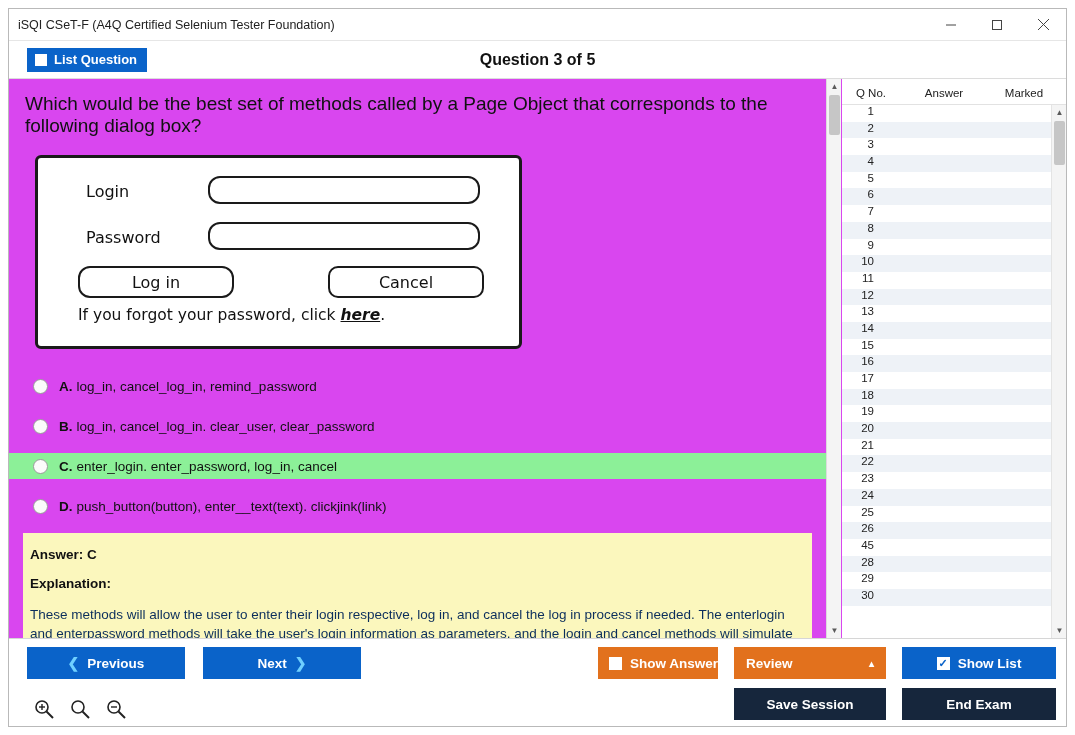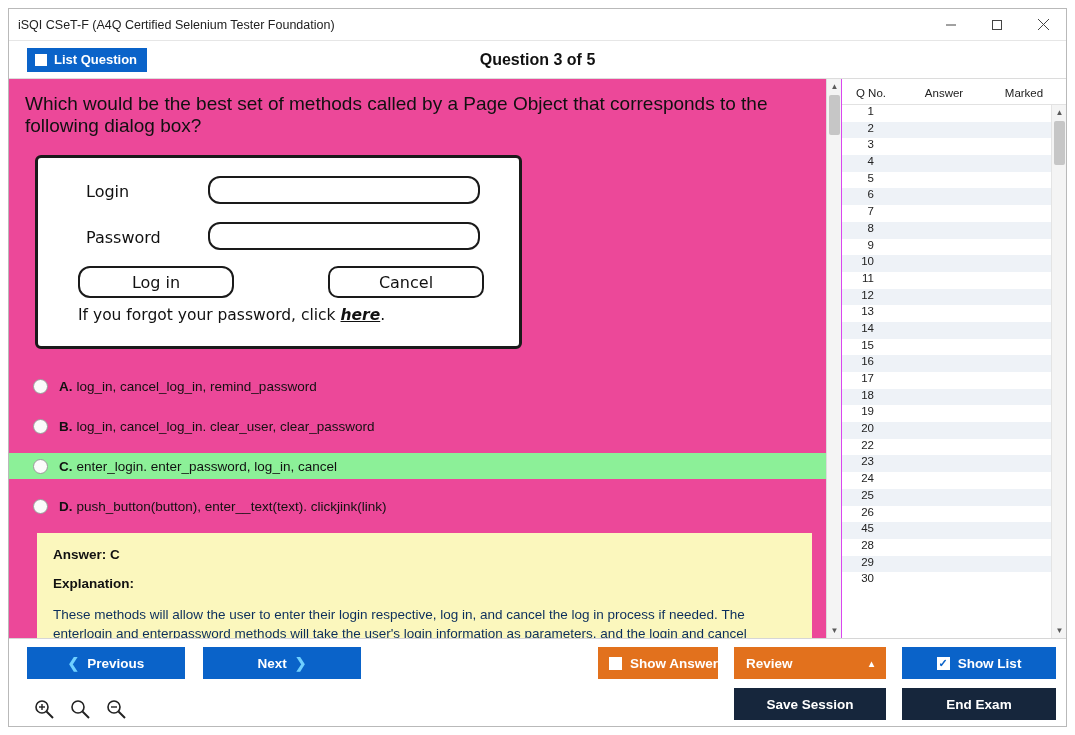--- a/index.html
+++ b/index.html
@@ -12,21 +12,21 @@
     position: relative;
     width: 1075px; height: 735px;
     background: #ffffff;
     overflow: hidden;
   }
   .window {
     position: absolute;
     left: 8px; top: 8px;
     width: 1059px; height: 719px;
     border: 1px solid #b9b9b9;
-    background: #ec4899;
+    background: #d946ef;
     display: flex;
     flex-direction: column;
   }
   
   .titlebar {
     height: 32px;
     display: flex;
     align-items: center;
     background: #ffffff;
     border-bottom: 1px solid #e6e6e6;
@@ -162,23 +162,23 @@
     width: 15px; height: 15px;
     border: 1.5px solid #9a9a9a;
     border-radius: 50%;
     background: #fbfbfb;
     margin-right: 11px;
     flex: none;
   }
   .option b { margin-right: 4px; }
   
   .answer-panel {
-    margin: 12px 14px 0 28px;
+    margin: 12px 14px 0 14px;
     background: #fbf7bd;
-    padding: 14px 16px 8px 16px;
+    padding: 14px 16px 8px 7px;
     height: 127px;
     overflow: hidden;
     font-size: 13.5px;
     color: #0b2e5c;
   }
   .answer-panel .ln { font-weight: bold; color:#111; margin-bottom: 14px; }
   .answer-panel .expl { line-height: 19px; }
   
   .rightpane {
     width: 225px;
@@ -461,20 +461,25 @@
                 <span style="width: 88px;"></span>
                 <span style="width: 72px;"></span>
               </div>
               <div class="lrow">
                 <span class="n">19</span>
                 <span style="width: 88px;"></span>
                 <span style="width: 72px;"></span>
               </div>
               <div class="lrow">
                 <span class="n">20</span>
+                <span style="width: 88px;"></span>
+                <span style="width: 72px;"></span>
+              </div>
+              <div class="lrow">
+                <span class="n">21</span>
                 <span style="width: 88px;"></span>
                 <span style="width: 72px;"></span>
               </div>
               <div class="lrow">
                 <span class="n">22</span>
                 <span style="width: 88px;"></span>
                 <span style="width: 72px;"></span>
               </div>
               <div class="lrow">
                 <span class="n">23</span>

